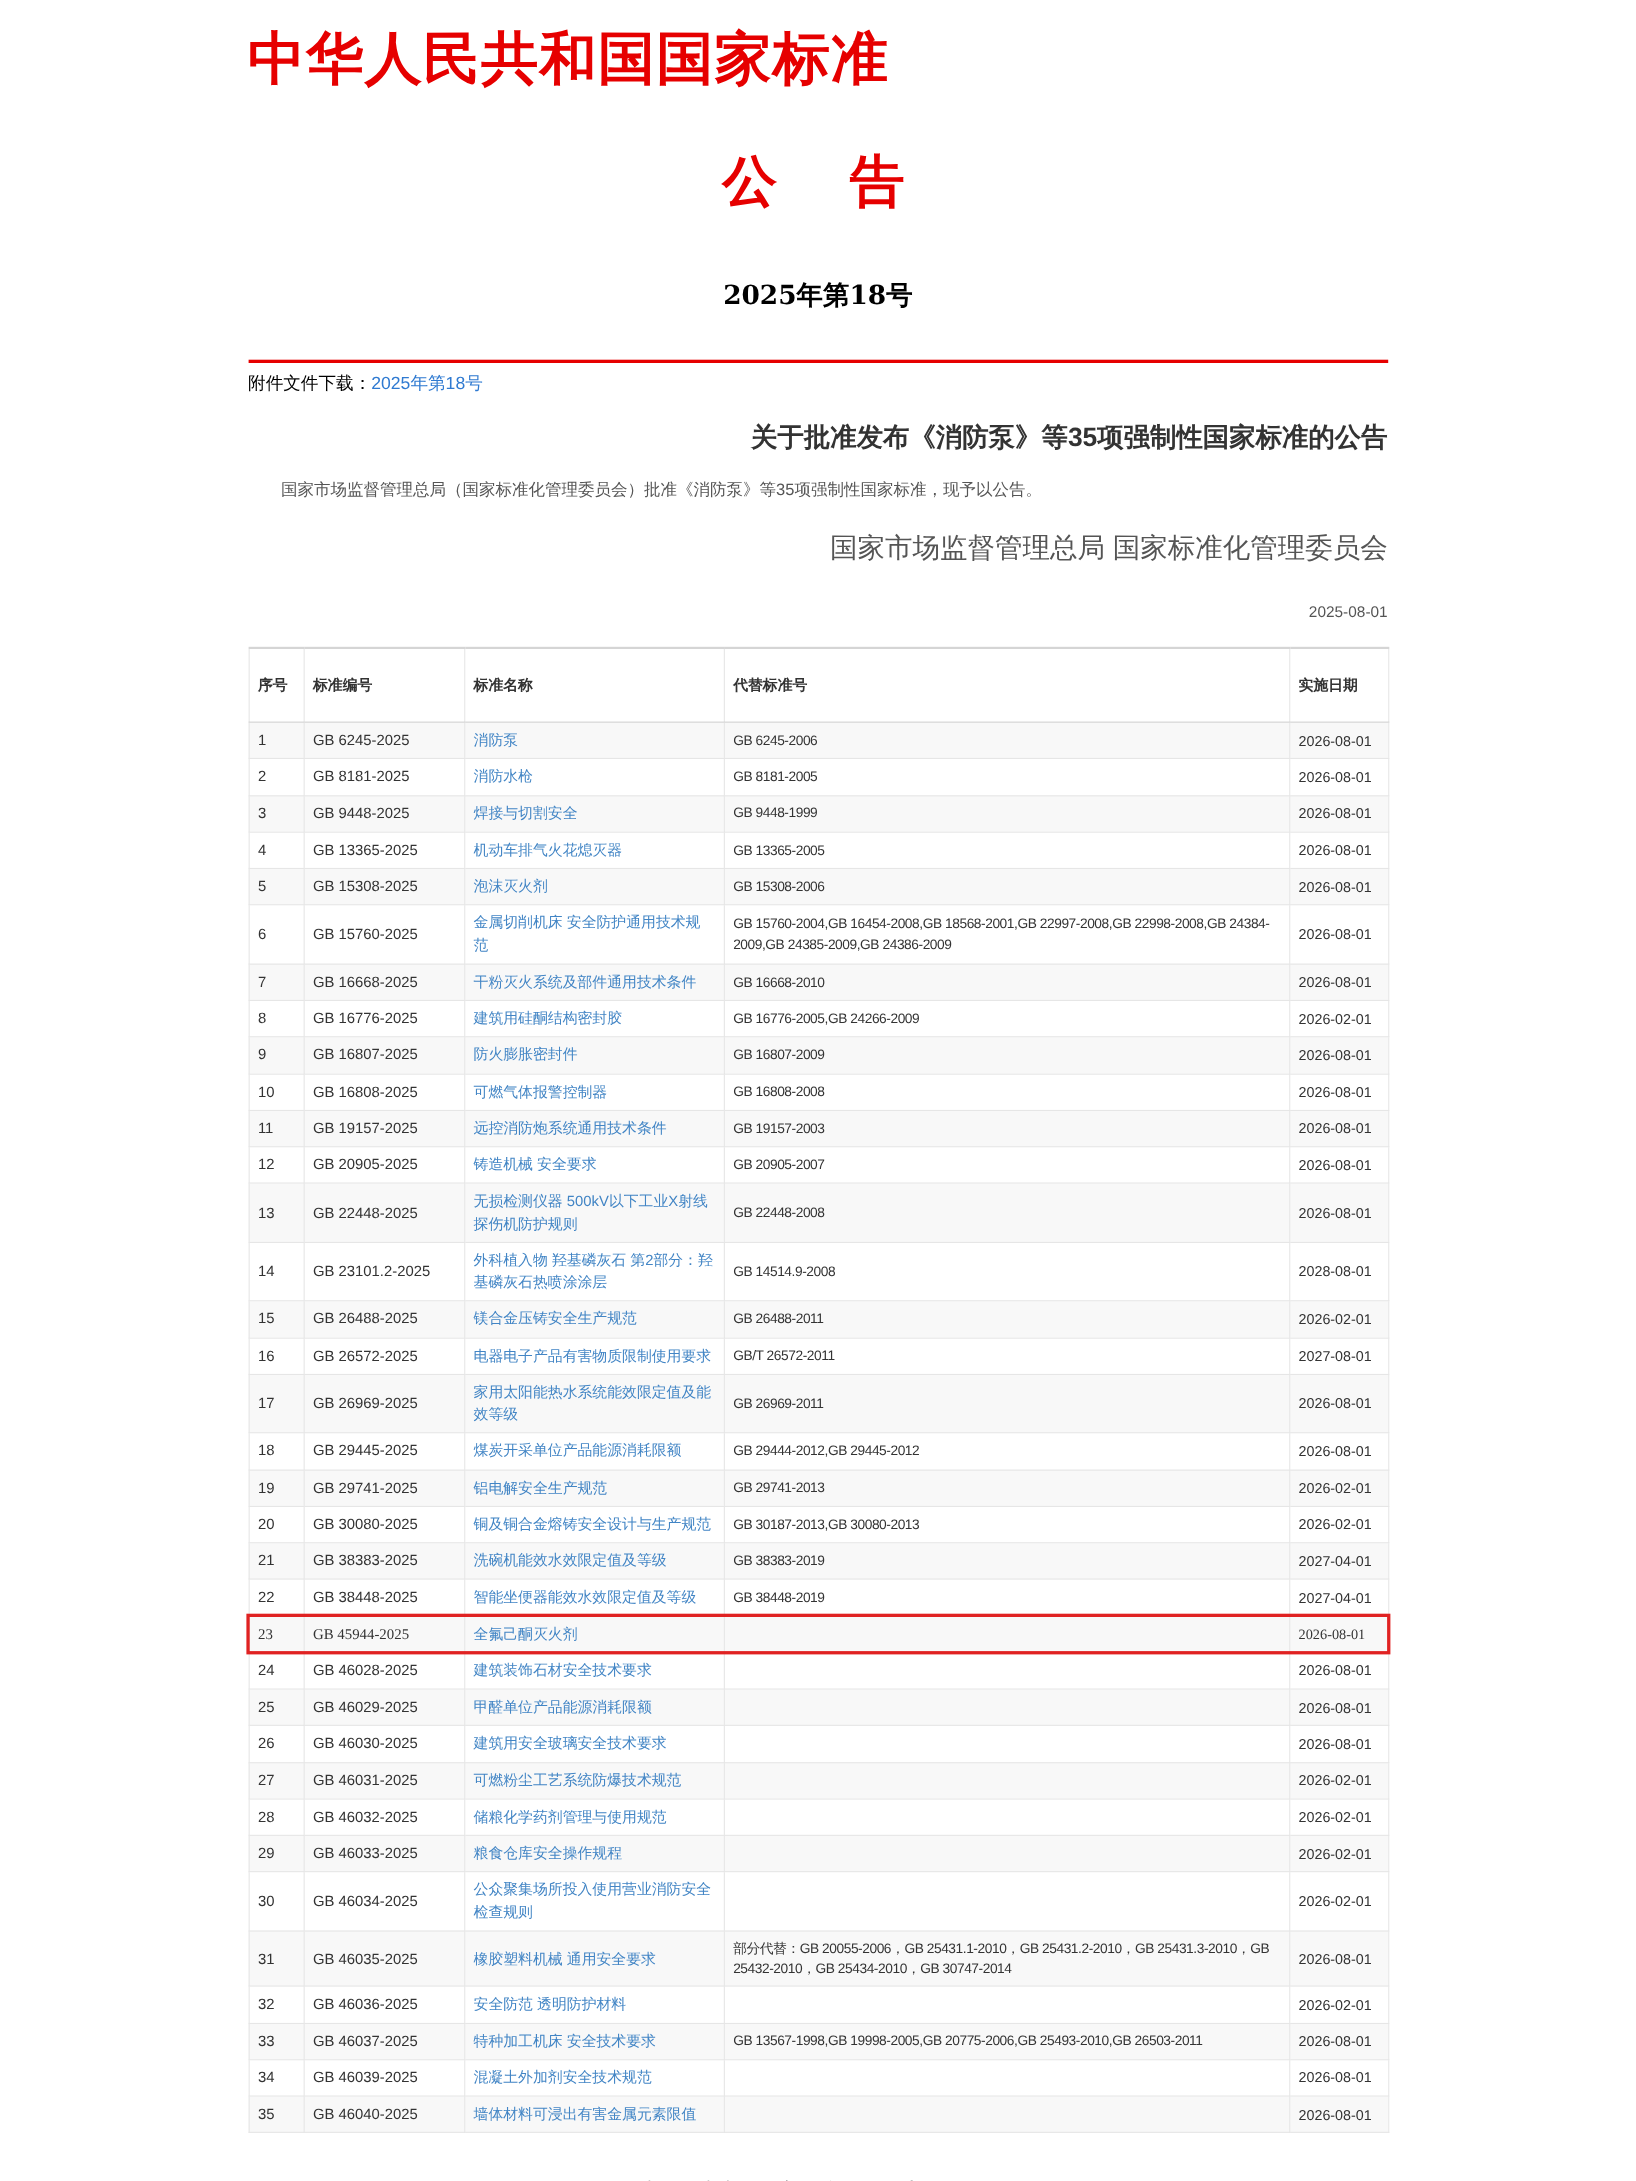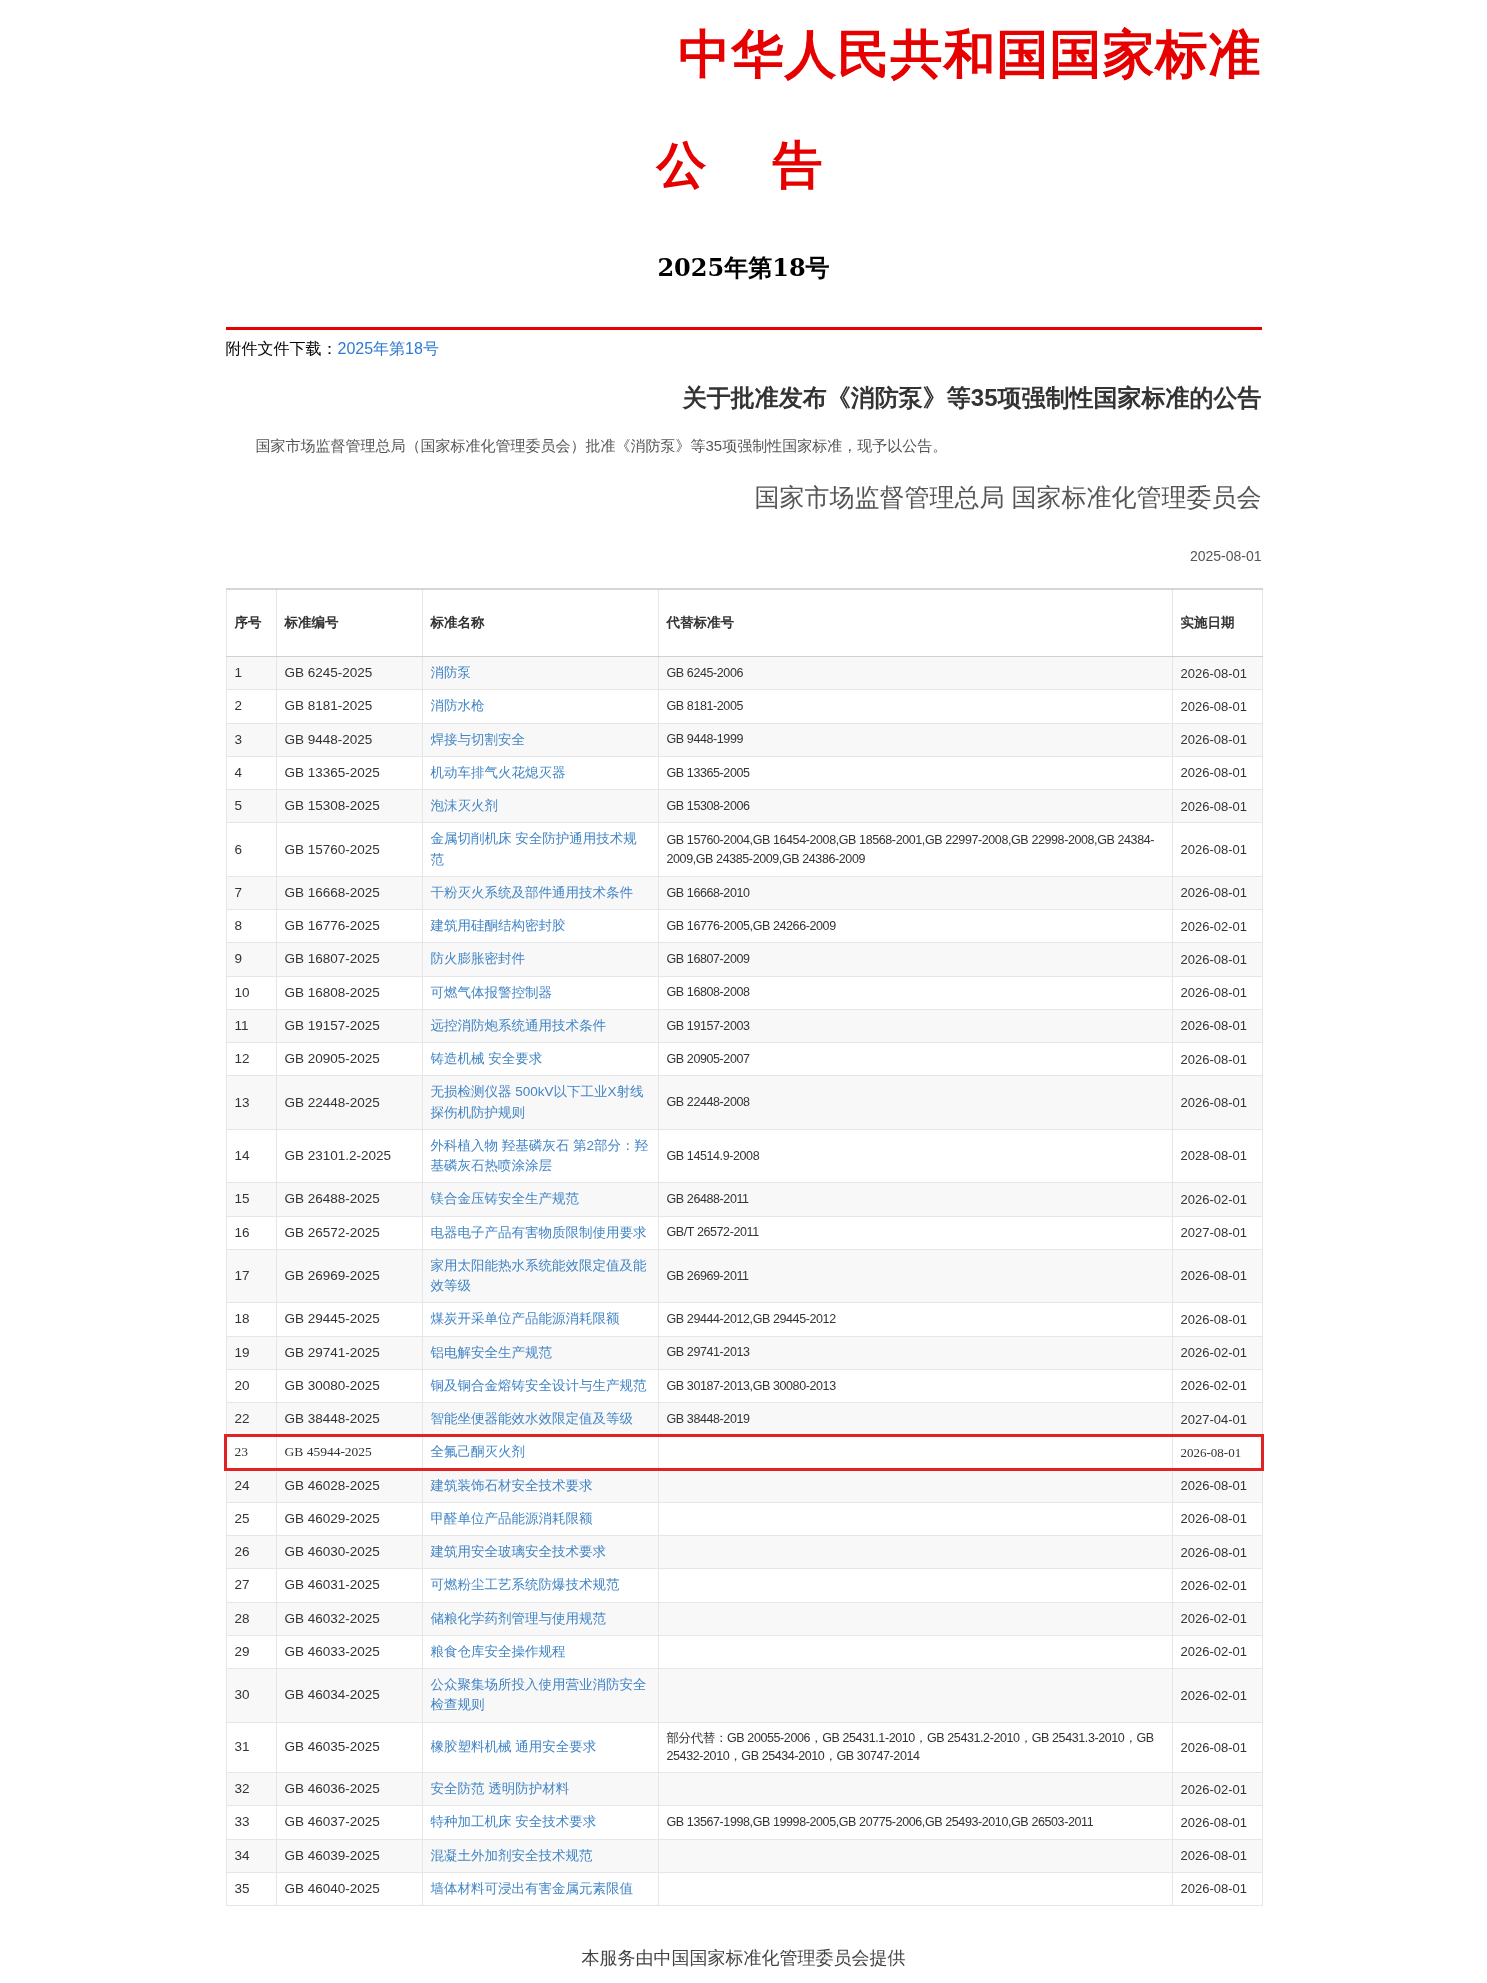--- a/index.html
+++ b/index.html
@@ -14,21 +14,21 @@
     min-width:1487px;
     font-family:"Liberation Sans","DejaVu Sans",sans-serif;
     color:#333;
   }
   .page{width:1036px;margin:0 auto;padding-top:26px;padding-bottom:34px;}
 
   .doc-title{
     font-family:Liberation Sans, sans-serif;
     color:var(--accent-red);
     font-size:52px;font-weight:700;
-    text-align:right;letter-spacing:1px;
+    text-align:left;letter-spacing:1px;
     margin:0;line-height:1.1;
   }
   .doc-subtitle{
     font-family:"DejaVu Serif","Liberation Serif",serif;
     color:var(--accent-red);
     font-size:50px;font-weight:700;
     text-align:center;letter-spacing:8px;
     margin:54px 0 0;line-height:1.1;
   }
   .issue-no{
@@ -260,20 +260,27 @@
     <td class="cell-date">2026-02-01</td>
   </tr>
         <tr>
     <td class="cell-no">20</td>
     <td class="cell-code">GB 30080-2025</td>
     <td class="cell-name"><a href="#">铜及铜合金熔铸安全设计与生产规范</a></td>
     <td class="cell-replaces">GB 30187-2013,GB 30080-2013</td>
     <td class="cell-date">2026-02-01</td>
   </tr>
         <tr>
+    <td class="cell-no">21</td>
+    <td class="cell-code">GB 38383-2025</td>
+    <td class="cell-name"><a href="#">洗碗机能效水效限定值及等级</a></td>
+    <td class="cell-replaces">GB 38383-2019</td>
+    <td class="cell-date">2027-04-01</td>
+  </tr>
+        <tr>
     <td class="cell-no">22</td>
     <td class="cell-code">GB 38448-2025</td>
     <td class="cell-name"><a href="#">智能坐便器能效水效限定值及等级</a></td>
     <td class="cell-replaces">GB 38448-2019</td>
     <td class="cell-date">2027-04-01</td>
   </tr>
         <tr class="highlight">
     <td class="cell-no">23</td>
     <td class="cell-code">GB 45944-2025</td>
     <td class="cell-name"><a href="#">全氟己酮灭火剂</a></td>

